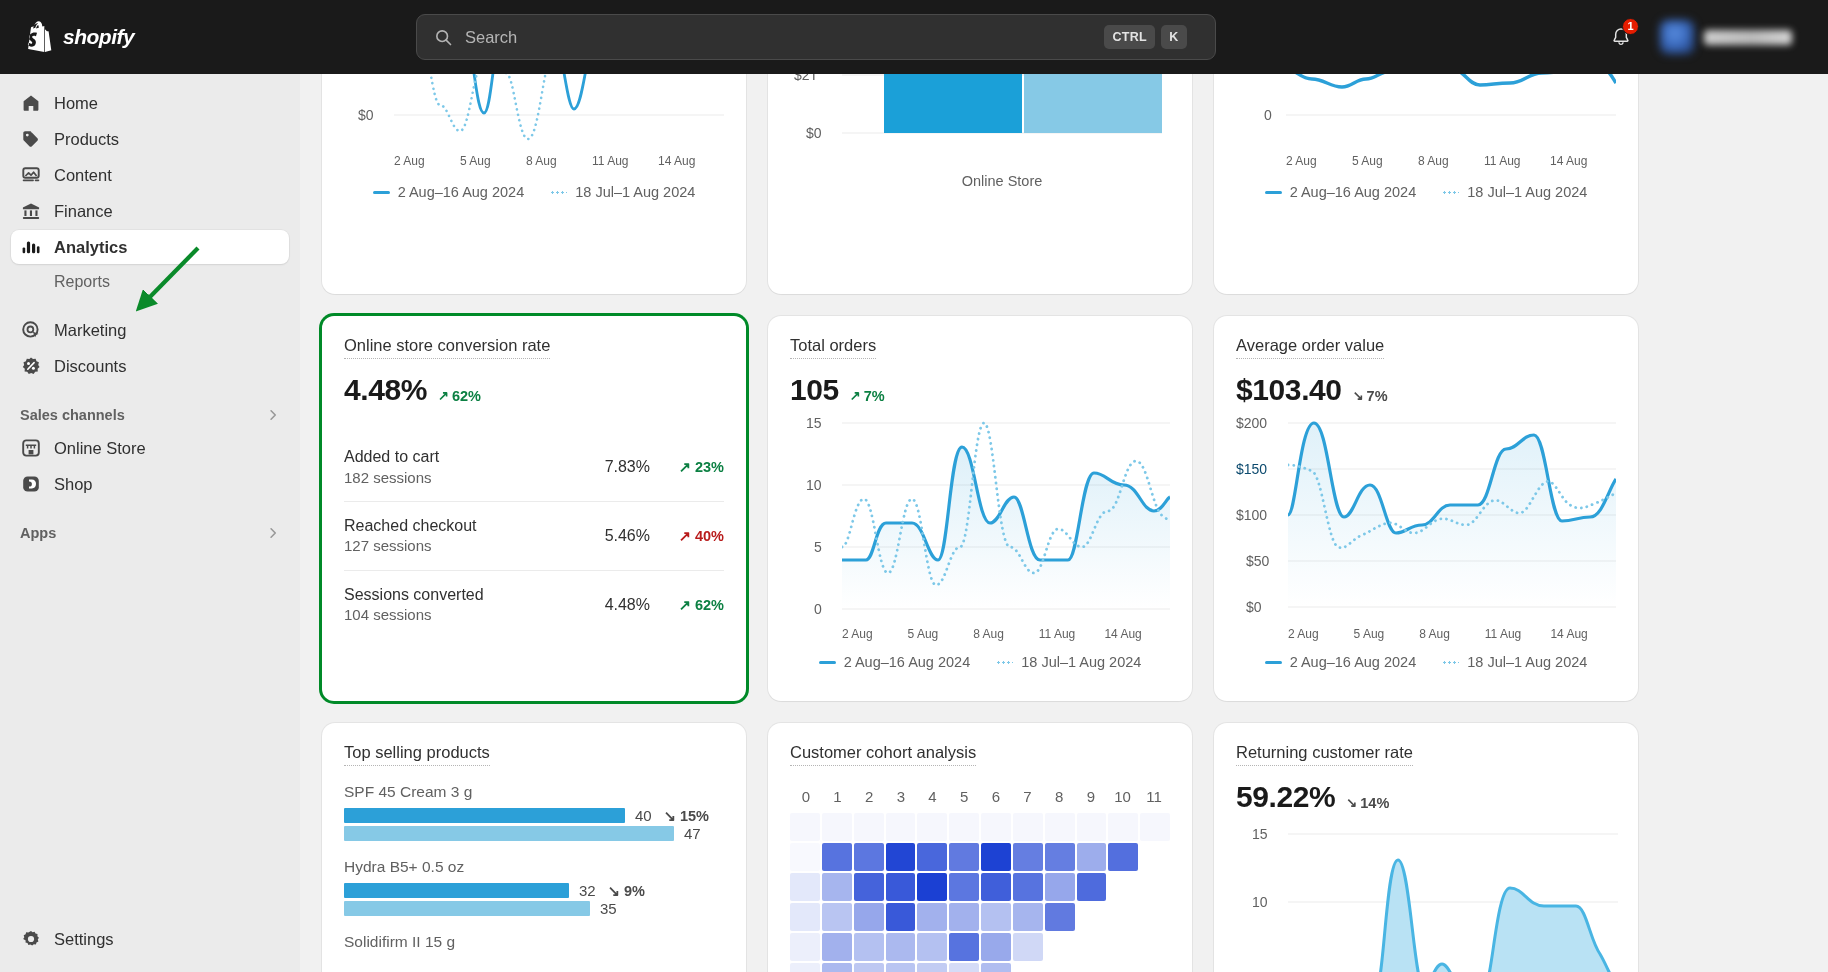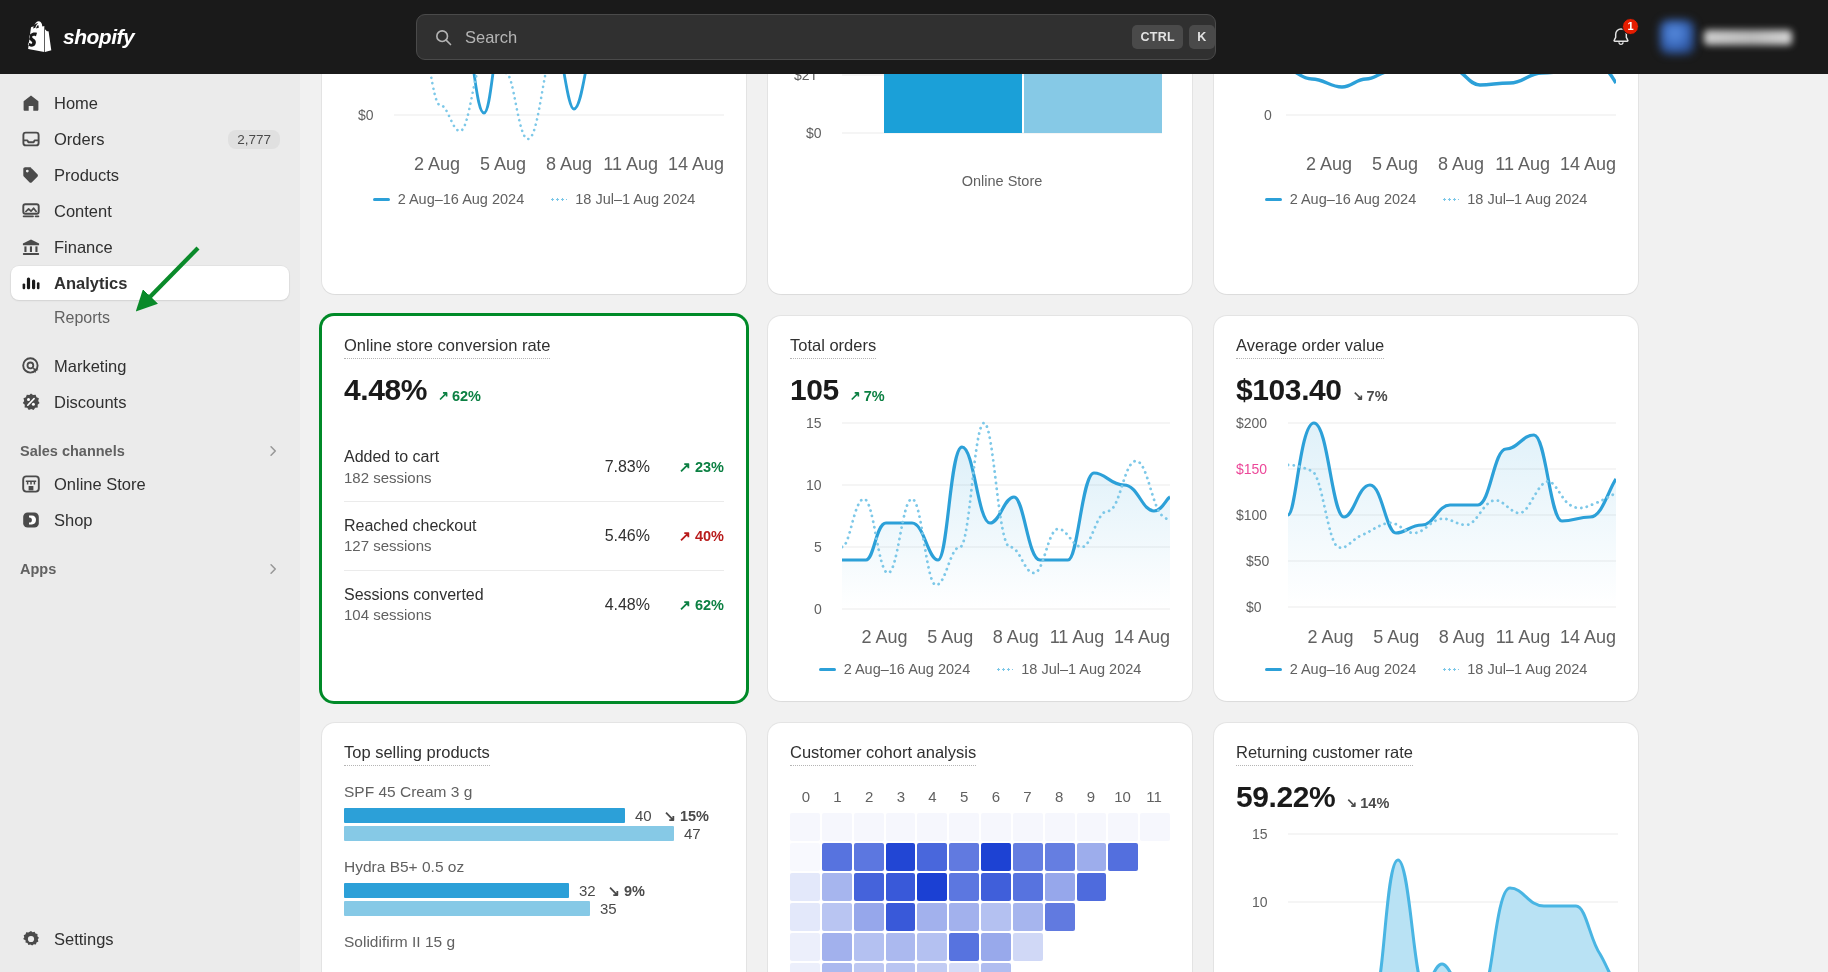--- a/index.html
+++ b/index.html
@@ -24,21 +24,21 @@
   .brand-mark { width: 30px; height: 34px; flex: 0 0 auto; }
   .brand-word { height: 26px; }
 
   .search-wrap { flex: 0 0 auto; margin-left: 116px; }
   .searchbox {
     width: 800px; height: 46px;
     background: #303030;
     border: 1px solid #4a4a4a;
     border-radius: 9px;
     display: flex; align-items: center;
-    padding: 0 0 0 17px;
+    padding: 0 28px 0 17px;
     cursor: text;
   }
   .search-icon { width: 19px; height: 19px; flex: 0 0 auto; opacity: .82; }
   .search-ph { color: #b5b5b5; font-size: 16.5px; margin-left: 12px; flex: 1; }
   .kbd-group { display: flex; gap: 6px; }
   .kbd {
     background: #4a4a4a; color: #e3e3e3;
     font-size: 12.5px; font-weight: 600; letter-spacing: .3px;
     border-radius: 5px;
     padding: 5px 8px; min-width: 26px; text-align: center;
@@ -183,21 +183,21 @@
   .funnel-row:first-child { border-top: none; }
   .fn-left { flex: 1; }
   .fn-name { font-size: 16px; color: #303030; line-height: 1.35; }
   .fn-sessions { font-size: 15px; color: #616161; line-height: 1.35; }
   .fn-pct { font-size: 16px; color: #303030; width: 84px; text-align: right; }
   .fn-delta { width: 74px; text-align: right; font-size: 14.5px; font-weight: 700; }
 
   
   .chart-area { position: relative; margin-top: 14px; }
   .axis-x { display: flex; margin-top: 3px; }
-  .axis-lbl { font-size: 18px; color: #616161; text-align: right; }
+  .axis-lbl { font-size: 12px; color: #616161; text-align: left; }
   .legend {
     display: flex; justify-content: center; align-items: center;
     gap: 26px; margin-top: 16px;
   }
   .lg { display: flex; align-items: center; gap: 8px; font-size: 14.5px; color: #616161; }
   .lg-solid { width: 17px; height: 3px; background: #2ca0d8; border-radius: 2px; }
   .lg-dot { width: 17px; height: 3px; background-image: radial-gradient(circle, #7dc8e8 1.3px, transparent 1.4px); background-size: 5px 3px; }
 
   
   .bar-chart-wrap { position: relative; margin-top: 12px; }
@@ -270,30 +270,20 @@
 
   <div class="nav-item">
     <span class="nav-ico">
       <svg width="20" height="20" viewBox="0 0 20 20">
           <path d="M10 2.4 2.6 8.3v8.4c0 .6.5 1 1 1h4.1v-4.8h4.6v4.8h4.1c.6 0 1-.5 1-1V8.3L10 2.4z" fill="#4a4a4a"></path>
         </svg>
     </span>
     <span class="nav-label">Home</span>
   </div>
 
-  <div class="nav-item">
-    <span class="nav-ico">
-      <svg width="20" height="20" viewBox="0 0 20 20">
-          <rect x="2.4" y="3.6" width="15.2" height="12.8" rx="2.4" fill="none" stroke="#4a4a4a" stroke-width="1.9"></rect>
-          <path d="M2.4 11.4h4l1 1.8h5.2l1-1.8h4" fill="none" stroke="#4a4a4a" stroke-width="1.9" stroke-linejoin="round"></path>
-        </svg>
-    </span>
-    <span class="nav-label">Orders</span>
-    <span class="nav-badge">2,777</span>
-  </div>
 
   <div class="nav-item">
     <span class="nav-ico">
       <svg width="20" height="20" viewBox="0 0 20 20">
           <path d="M10.3 2.3H4.1c-1 0-1.8.8-1.8 1.8v6.2c0 .5.2.9.5 1.3l5.6 5.6c.7.7 1.8.7 2.5 0l5.5-5.5c.7-.7.7-1.8 0-2.5l-5.6-5.6c-.3-.3-.7-.5-1.2-.5zM6.3 7.5a1.4 1.4 0 1 1 0-2.8 1.4 1.4 0 0 1 0 2.8z" fill="#4a4a4a"></path>
         </svg>
     </span>
     <span class="nav-label">Products</span>
   </div>
 
@@ -604,21 +594,21 @@
       <div class="metric-row">
         <span class="metric-val">$103.40</span>
         <span class="delta down">
           <span class="arw">↘</span>
           <span>7%</span>
         </span>
       </div>
       <div class="chart-area">
         <div style="position:relative;height:200px">
           <div style="position:absolute;left:0;top:-6px;font-size:14px;color:#616161">$200</div>
-          <div style="position:absolute;left:0;top:40px;font-size:14px;color:#ec4899">$150</div>
+          <div style="position:absolute;left:0;top:40px;font-size:14px;color:#0c4a6e">$150</div>
           <div style="position:absolute;left:0;top:86px;font-size:14px;color:#616161">$100</div>
           <div style="position:absolute;left:10px;top:132px;font-size:14px;color:#616161">$50</div>
           <div style="position:absolute;left:10px;top:178px;font-size:14px;color:#616161">$0</div>
           <svg width="328" height="196" viewBox="0 0 328 196" style="position:absolute;left:52px;top:0">
             <defs>
               <linearGradient id="gradAov" x1="0" y1="0" x2="0" y2="1">
                 <stop offset="0%" stop-color="#2ca0d8" stop-opacity=".15"></stop>
                 <stop offset="100%" stop-color="#2ca0d8" stop-opacity="0"></stop>
               </linearGradient>
             </defs>

